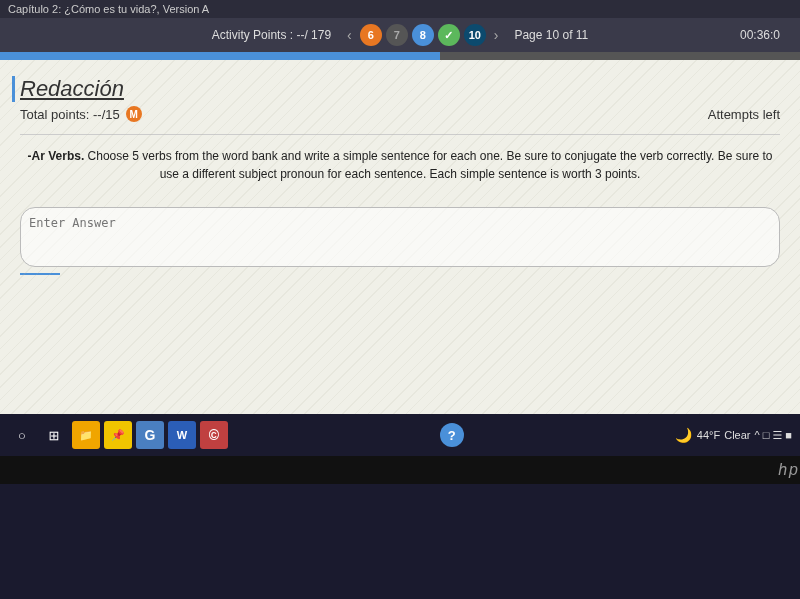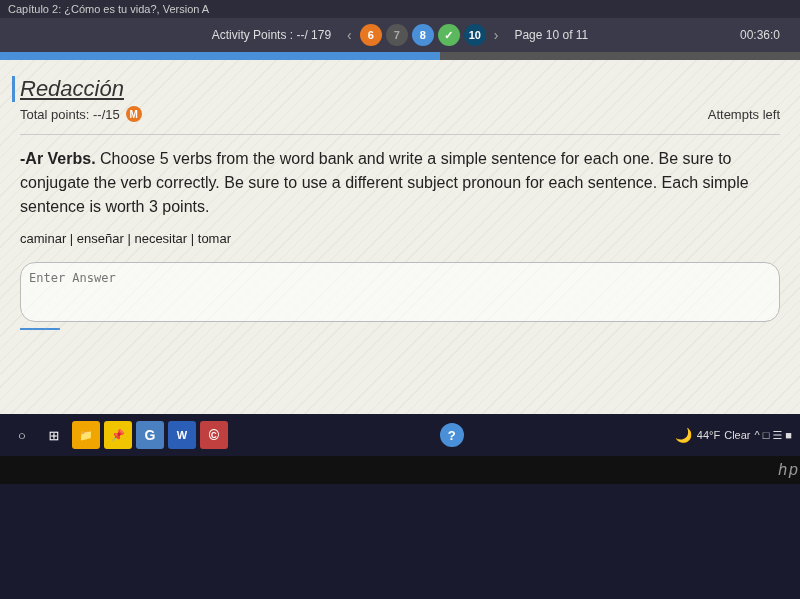--- a/index.html
+++ b/index.html
@@ -144,25 +144,26 @@
       font-weight: bold;
     }
     .attempts-left {
       font-size: 13px;
       color: #333;
     }
 
     .divider { border: none; border-top: 1px solid #ccc; margin-bottom: 12px; }
 
     .instruction-text {
-      font-size: 16px;
+      font-size: 12px;
       color: #222;
       line-height: 1.5;
       margin-bottom: 12px;
       position: relative;
+      text-align: center;
     }
     .instruction-text strong { font-weight: bold; }
 
     .example-block {
       margin-bottom: 8px;
       position: relative;
     }
     .example-label { font-size: 12px; color: #333; margin-bottom: 2px; }
     .example-sentence { font-size: 12px; color: #333; margin-bottom: 10px; }
 
@@ -295,21 +296,20 @@
       <div class="attempts-left">Attempts left</div>
     </div>
 
     <hr class="divider">
 
     <div class="instruction-text">
       <strong>-Ar Verbs.</strong><span> Choose 5 verbs from the word bank and write a simple sentence for each one. Be sure to conjugate the verb correctly. Be sure to use a different subject pronoun for each sentence. Each simple sentence is worth 3 points.</span>
     </div>
 
 
-    <div class="word-bank-row">caminar | enseñar | necesitar | tomar</div>
 
     <textarea class="answer-input" placeholder="Enter Answer" style=""></textarea>
     <div class="answer-underline"></div>
 
   </div>
 
   <div class="taskbar">
     <div class="taskbar-icon">○</div>
     <div class="taskbar-icon">⊞</div>
     <div class="taskbar-app folder">📁</div>

